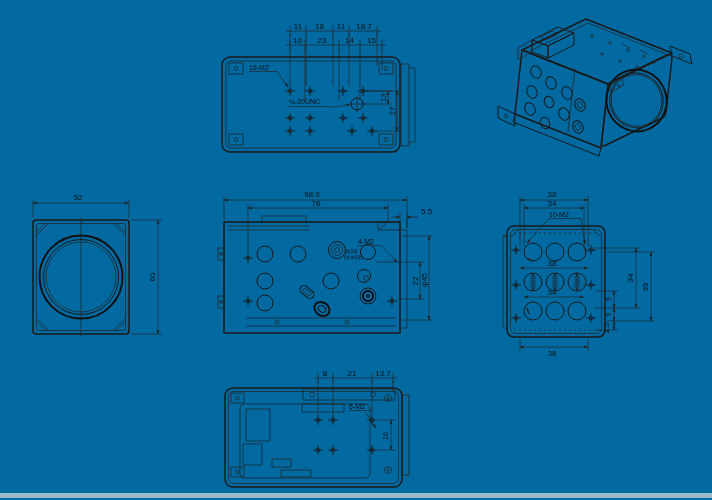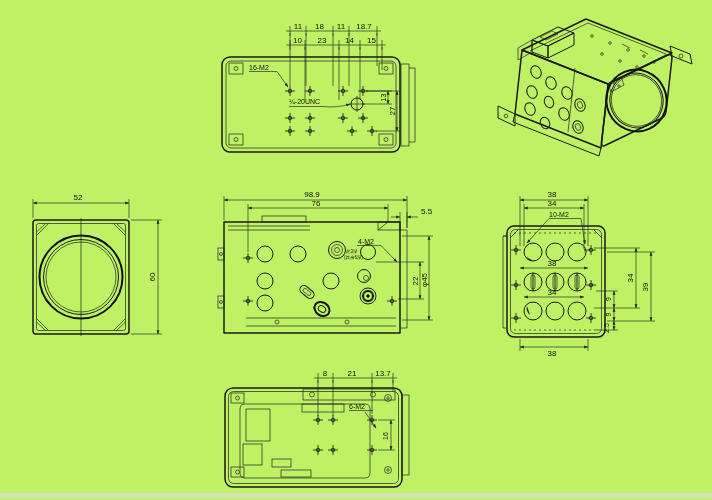--- a/index.html
+++ b/index.html
@@ -1,16 +1,16 @@
 <!DOCTYPE html>
 <html><head>
 <meta charset="utf-8">
 <style>
   html,body{margin:0;padding:0;background:#fff;}
-  #stage{position:relative;width:712px;height:500px;background:#bef264;overflow:hidden;
+  #stage{position:relative;width:712px;height:500px;background:#0369a1;overflow:hidden;
          font-family:"Liberation Sans",sans-serif;}
   svg{display:block}
   svg text{font-family:"Liberation Sans",sans-serif;fill:#111;}
   .thick{stroke:#1a1a1a;stroke-width:1.5;fill:none;stroke-linejoin:round;}
   .med{stroke:#1a1a1a;stroke-width:1;fill:none;stroke-linejoin:round;}
   .thin{stroke:#222;stroke-width:.7;fill:none;}
   .dim{stroke:#222;stroke-width:.65;fill:none;}
   .dark{stroke:#111;stroke-width:2;fill:none;}
   .t8{font-size:8px;} .t7{font-size:7px;} .t45{font-size:4.5px;}
 </style>

